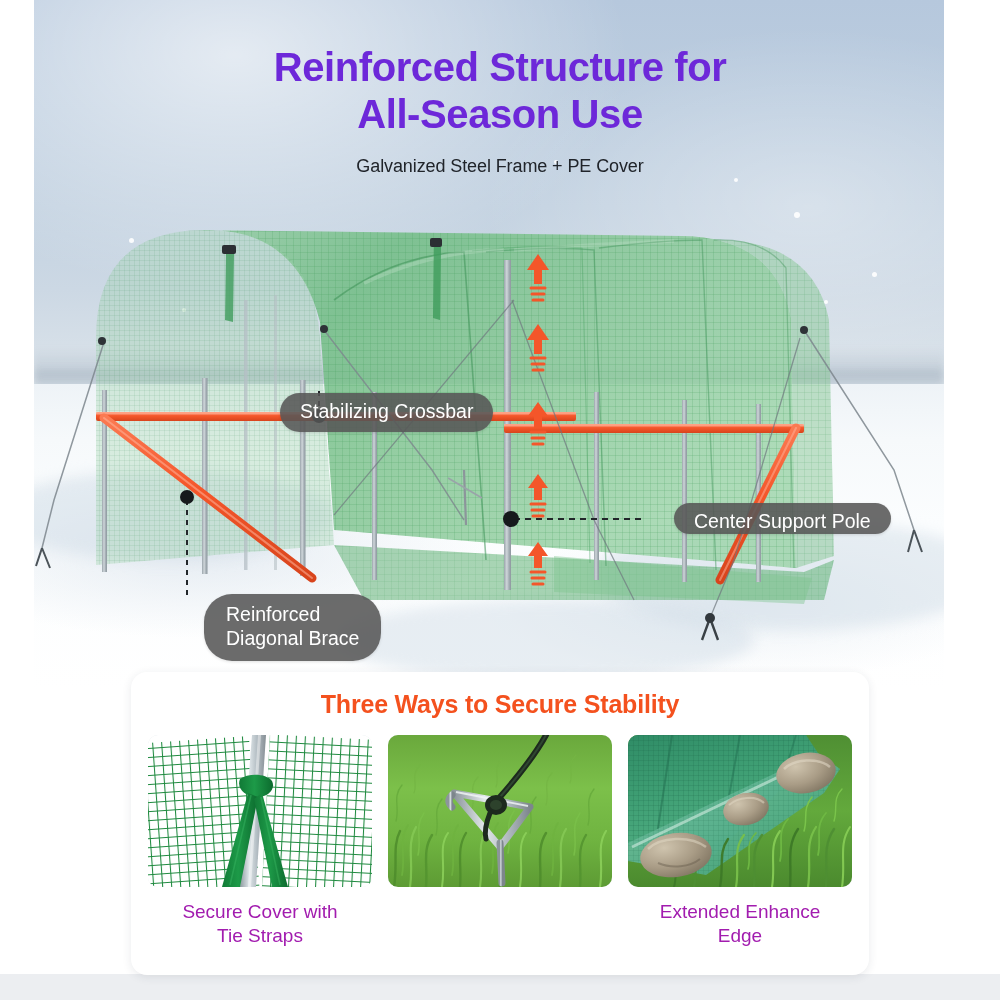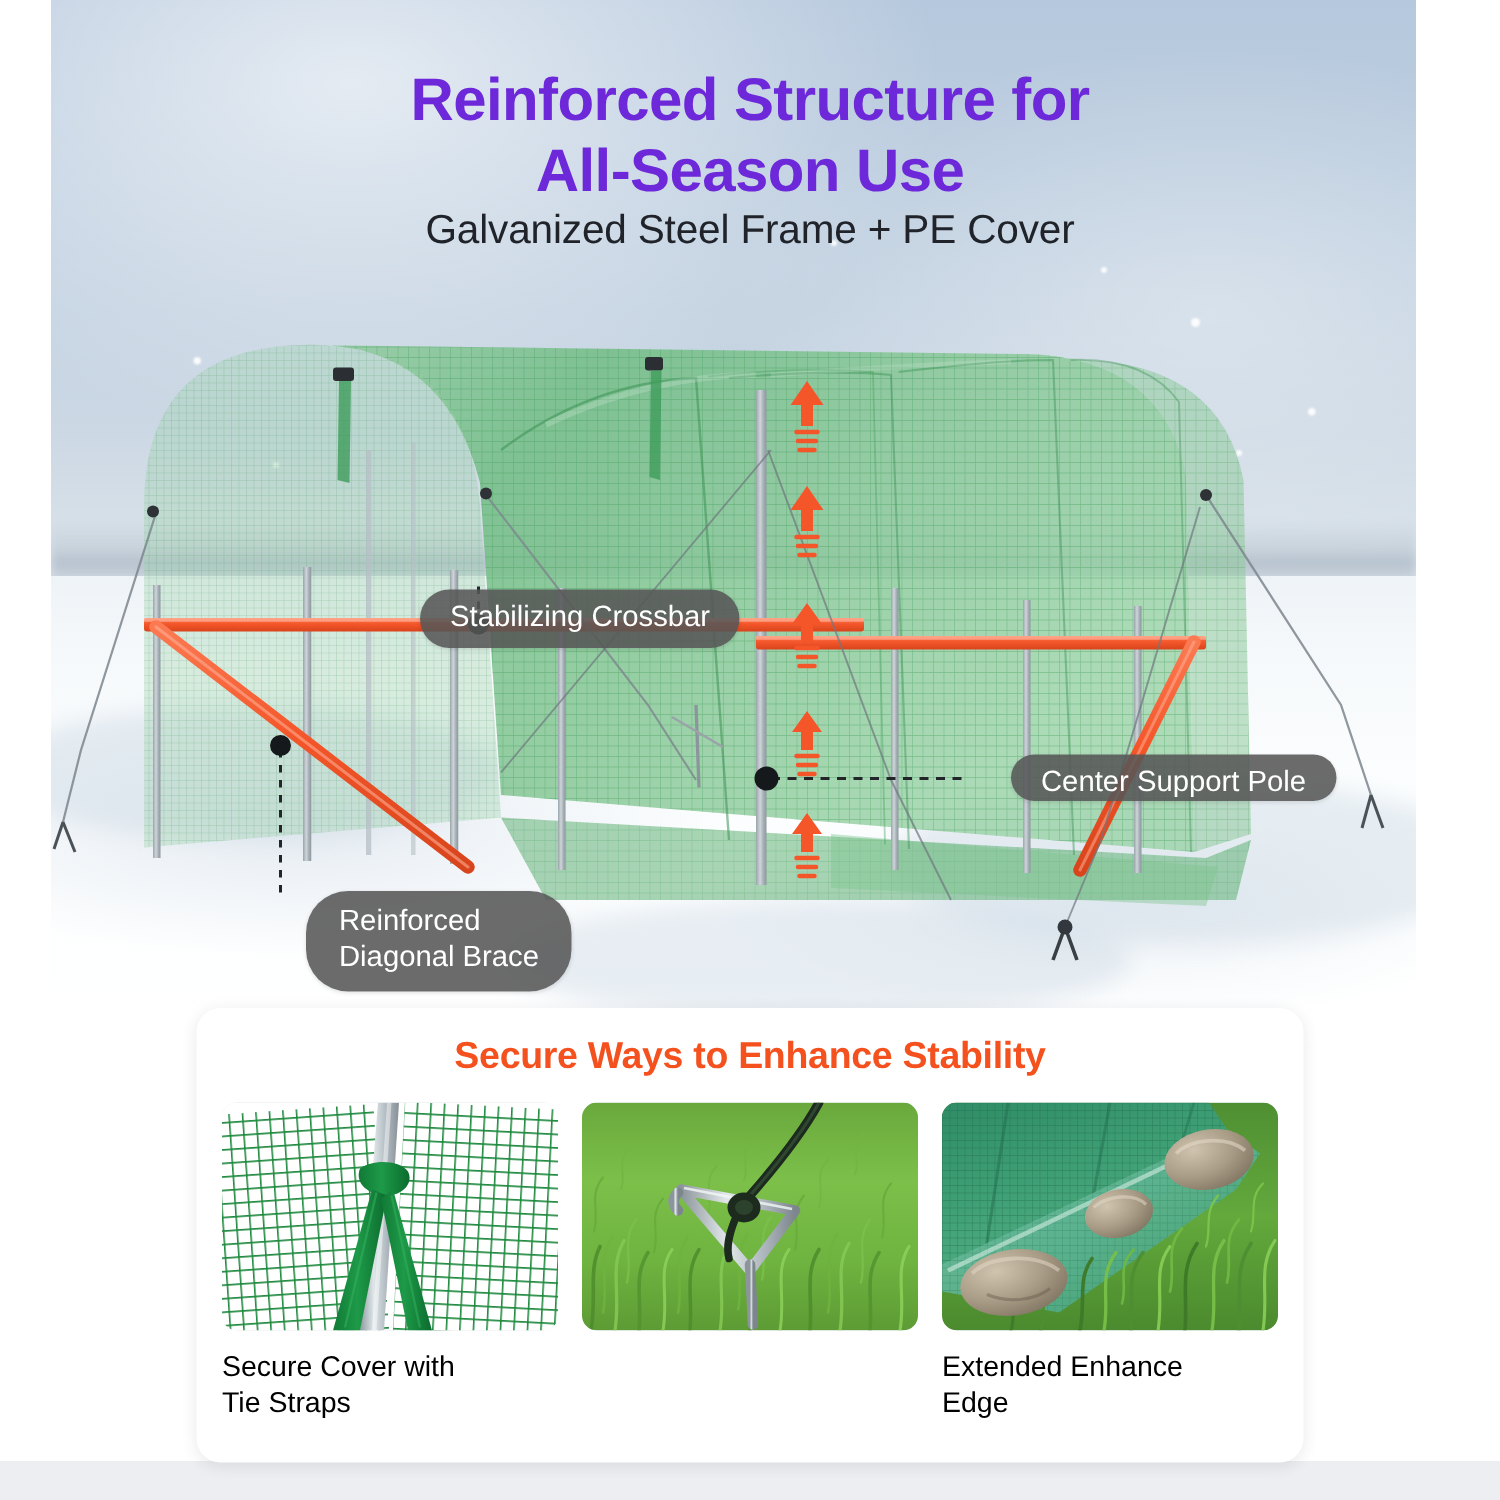--- a/index.html
+++ b/index.html
@@ -77,21 +77,22 @@
   .headline {
     position: absolute; left: 0; right: 0; top: 44px;
     text-align: center;
     z-index: 6;
   }
   .headline .h1 {
     font-size: 40px; font-weight: bold; color: #6d28d9;
     line-height: 1.18; letter-spacing: -0.4px;
   }
   .headline .sub {
-    font-size: 27px; color: #20242a; font-weight: normal;
+    margin-top: 18px;
+    font-size: 18px; color: #20242a; font-weight: normal;
     letter-spacing: -0.1px;
   }
 
   
   .pill {
     position: absolute; z-index: 8;
     background: rgba(86,86,86,0.88);
     color: #ffffff;
     border-radius: 999px;
     font-size: 19.5px;
@@ -129,22 +130,22 @@
   .thumb {
     width: 224px; height: 152px;
     border-radius: 10px;
     overflow: hidden;
     position: relative;
     background: #dfe6ea;
   }
   .thumb svg { display: block; width: 100%; height: 100%; }
   .tile-caption {
     margin-top: 13px;
-    text-align: left;
-    font-size: 19px; color: #000000;
+    text-align: center;
+    font-size: 19px; color: #a21caf;
     line-height: 1.28;
     white-space: pre-line;
   }
 
   
   .footer-strip {
     position: absolute; left: 0; right: 0; bottom: 0; height: 26px;
     background: #eceef1;
   }
   .footer-side-l, .footer-side-r {
@@ -350,21 +351,21 @@
 
   <div class="headline">
     <div class="h1">
       <div>Reinforced Structure for</div>
       <div>All-Season Use</div>
     </div>
     <div class="sub">Galvanized Steel Frame + PE Cover</div>
   </div>
 
   <div class="card">
-    <div class="card-title">Secure Ways to Enhance Stability</div>
+    <div class="card-title">Three Ways to Secure Stability</div>
 
     <div class="tiles">
 
       <div class="tile">
         <div class="thumb">
           <svg viewBox="0 0 224 152" preserveAspectRatio="xMidYMid slice">
             <defs>
               <pattern id="meshTile" width="9" height="9" patternUnits="userSpaceOnUse">
                 <rect width="9" height="9" fill="#ffffff"></rect>
                 <path d="M0 0 H9 M0 0 V9" stroke="#1f8a3f" stroke-width="2.1" fill="none"></path>

